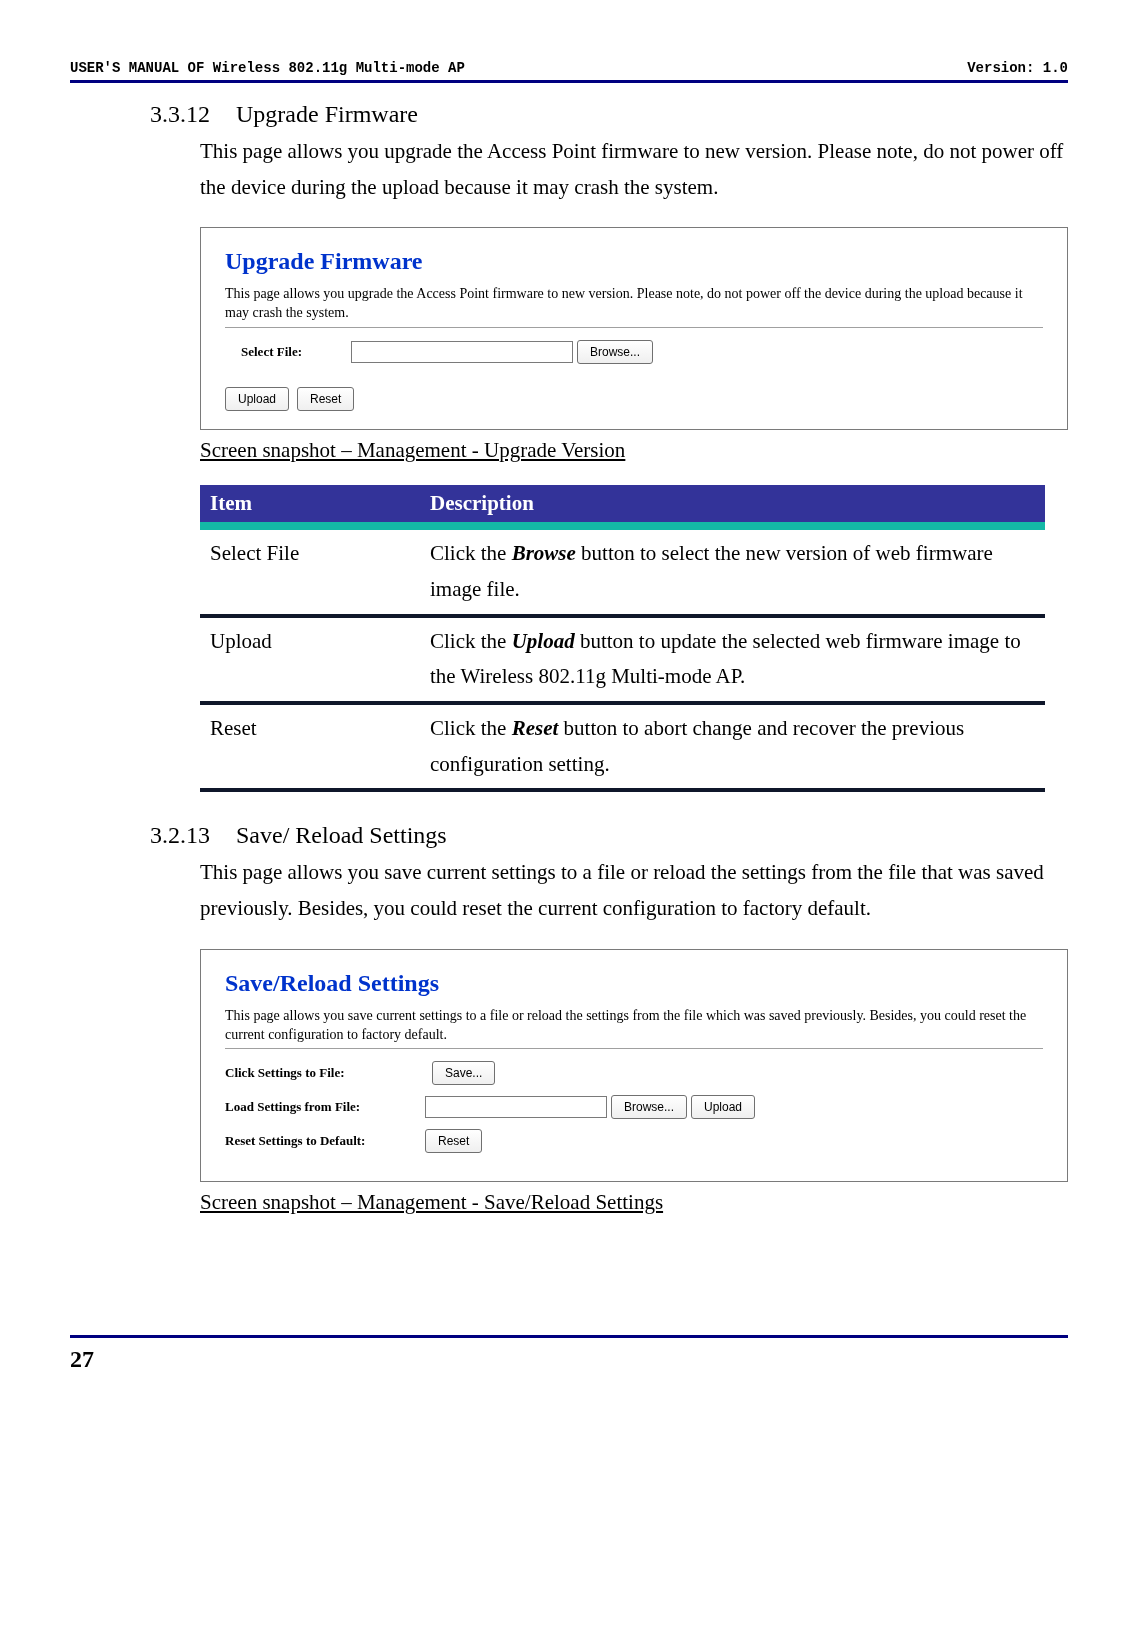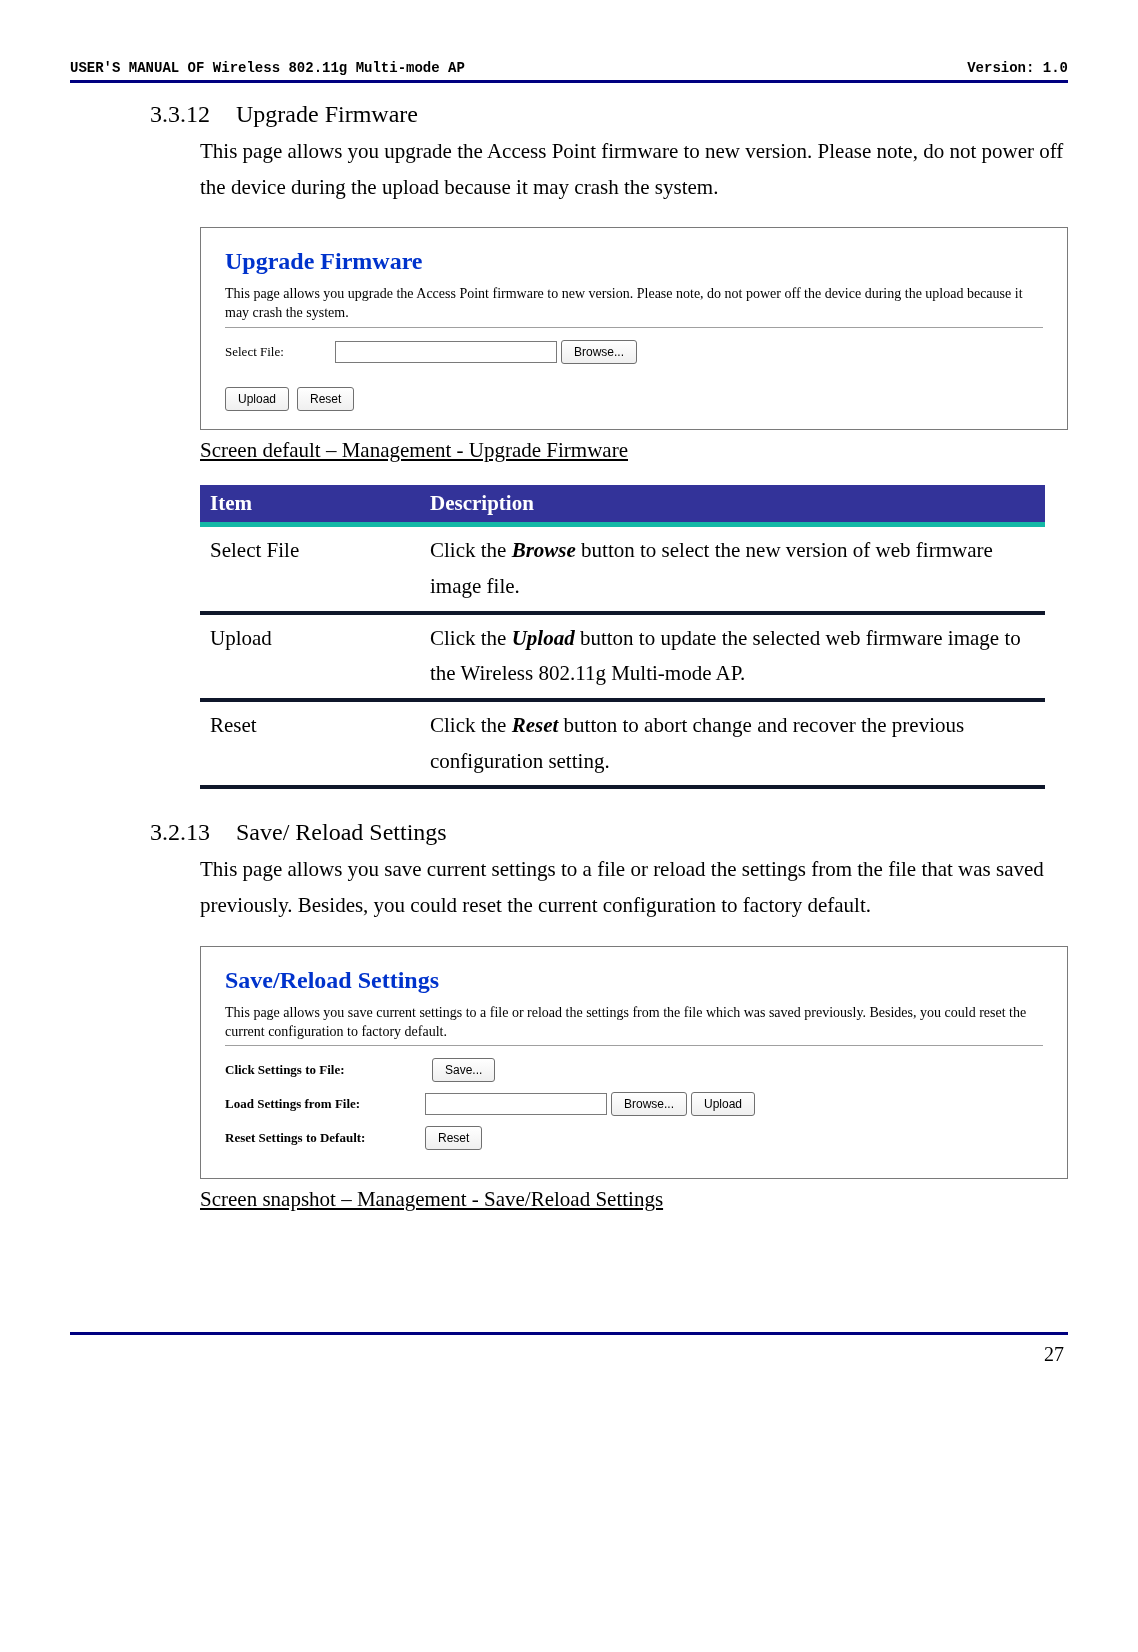--- a/index.html
+++ b/index.html
@@ -67,23 +67,24 @@
     align-items: center;
     margin-bottom: 10px;
     font-size: 13px;
   }
   .ss-label {
     font-weight: bold;
     width: 200px;
     font-size: 13px;
   }
   .ss-label-narrow {
-    font-weight: normal;
+    font-weight: bold;
     width: 110px;
     font-size: 13px;
+    margin-left: 16px;
   }
   .faux-input {
     border: 1px solid #7a7a7a;
     height: 20px;
     width: 220px;
     background: #ffffff;
     display: inline-block;
     vertical-align: middle;
   }
   .faux-input-narrow {
@@ -121,39 +122,40 @@
     border-collapse: collapse;
     width: 845px;
     font-size: 21px;
   }
   table.desc-table th {
     background: #333399;
     color: #ffffff;
     text-align: left;
     font-weight: bold;
     padding: 6px 10px;
-    border-bottom: 5px solid #14b8a6;
+    border-bottom: 8px solid #14b8a6;
   }
   table.desc-table th:first-child { width: 200px; }
   table.desc-table td {
     padding: 6px 10px;
     vertical-align: top;
     border-bottom: 4px solid #0f172a;
     line-height: 1.7;
   }
   .bolditalic { font-weight: bold; font-style: italic; }
   .footer-rule {
     border: none;
     border-top: 3px solid #000080;
     margin: 120px 0 8px 0;
   }
   .page-num {
-    text-align: right;
-    font-size: 20px;
+    text-align: left;
+    font-size: 24px;
     padding-right: 4px;
+    font-weight: bold;
   }
 </style>
 </head>
 <body>
 
 <div class="page">
 
   <div class="header-row">
     <span>USER'S MANUAL OF Wireless 802.11g Multi-mode AP</span>
     <span>Version: 1.0</span>
@@ -174,21 +176,21 @@
       <span class="ss-label-narrow">Select File:</span>
       <span class="faux-input"></span>
       <span class="faux-button">Browse...</span>
     </div>
     <div class="ss-button-row">
       <span class="faux-button" style="margin-left:0;">Upload</span>
       <span class="faux-button">Reset</span>
     </div>
   </div>
 
-  <p class="caption">Screen default – Management - Upgrade Firmware</p>
+  <p class="caption">Screen snapshot – Management - Upgrade Version</p>
 
   <table class="desc-table">
     <tbody>
         <tr>
       <th>Item</th>
       <th>Description</th>
     </tr>
     <tr>
       <td>Select File</td>
       <td>

